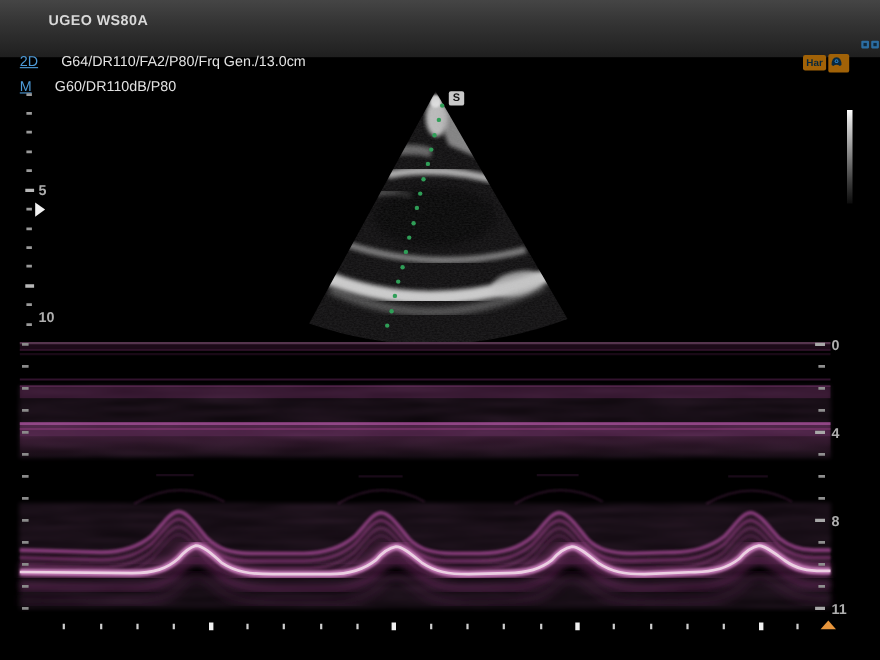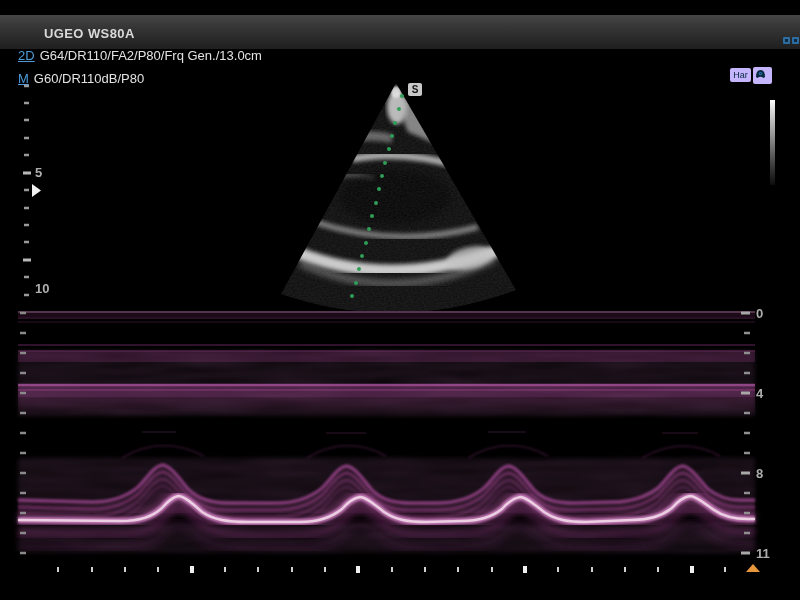--- a/index.html
+++ b/index.html
@@ -1,25 +1,25 @@
 <!DOCTYPE html>
 <html><head>
 <meta charset="utf-8">
 <style>
   html,body{margin:0;padding:0;background:#000;}
   .screen{position:relative;width:800px;height:600px;background:#000;overflow:hidden;
           font-family:"Liberation Sans",sans-serif;-webkit-font-smoothing:antialiased;}
-  .titlebar{position:absolute;left:0;top:15px;width:800px;height:34px;
+  .titlebar{position:absolute;left:0;top:0;width:800px;height:52px;
             background:linear-gradient(#454545,#343434 40%,#1f1f1f);}
   .sys-title{position:absolute;left:44px;top:0;line-height:38px;color:#d9d9d9;
              font-size:13px;font-weight:bold;letter-spacing:.4px;}
   .info-line{position:absolute;left:18px;height:15px;font-size:13px;color:#e2e2e2;white-space:nowrap;}
-  .mode-label{color:#4e9bd8;text-decoration:underline;margin-right:5px;}
-  .badge{position:absolute;border-radius:2px;background:#c4b5fd;color:#07273c;
-         font-size:9px;font-weight:normal;display:flex;align-items:center;justify-content:center;margin-top:18px;}
+  .mode-label{color:#4e9bd8;text-decoration:underline;margin-right:21px;}
+  .badge{position:absolute;border-radius:2px;background:#a16207;color:#07273c;
+         font-size:9px;font-weight:bold;display:flex;align-items:center;justify-content:center;}
   .badge-har{left:730px;top:50px;width:21px;height:14px;}
   .badge-probe{left:753px;top:49px;width:19px;height:17px;}
   .status-ico{position:absolute;top:37px;width:7px;height:7px;border-radius:1px;background:#2d7fc1;opacity:.8;}
   .status-ico i{display:block;margin:2px auto 0;width:3px;height:3px;background:#0a2a44;}
   .s-marker{position:absolute;left:408px;top:83px;width:14px;height:13px;background:#c9c9c9;
             border-radius:2px;color:#161616;font-size:10px;font-weight:bold;
             display:flex;align-items:center;justify-content:center;}
   .ruler-num{position:absolute;font-size:13px;font-weight:bold;color:#aeaeae;}
   .gray-bar{position:absolute;left:770px;top:100px;width:5px;height:85px;
             background:linear-gradient(#ffffff,#dadada 12%,#8c8c8c 45%,#3a3a3a 78%,#0c0c0c);}

